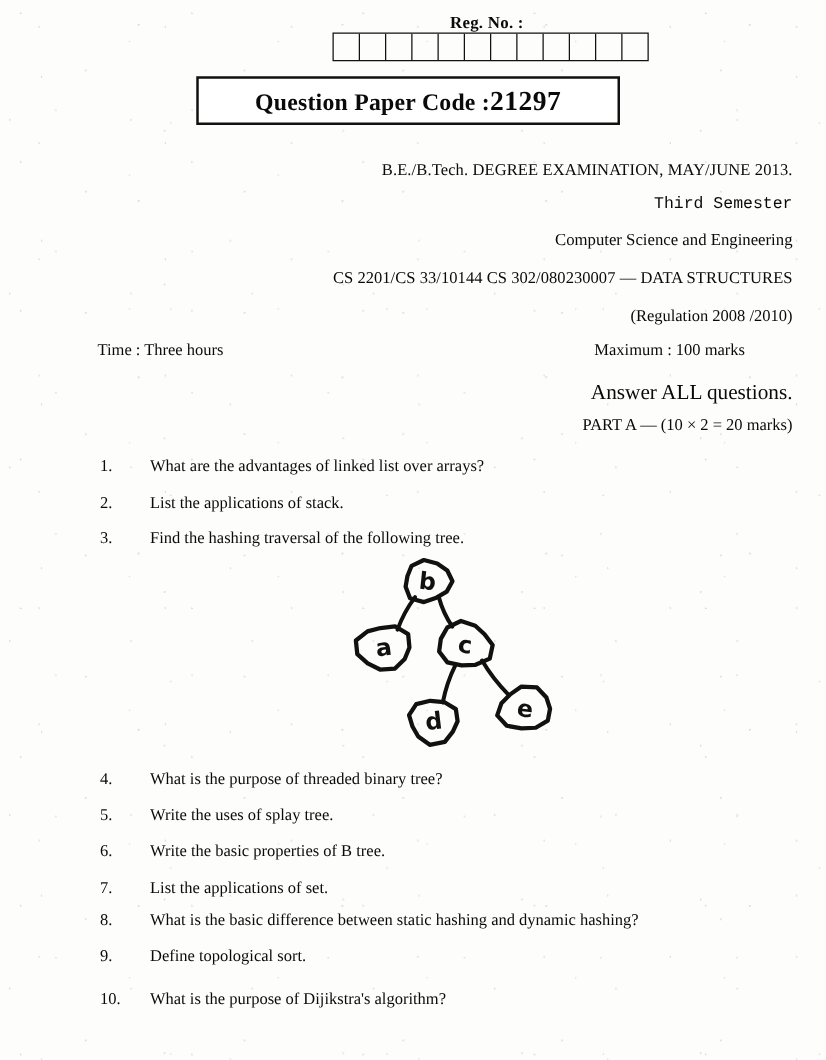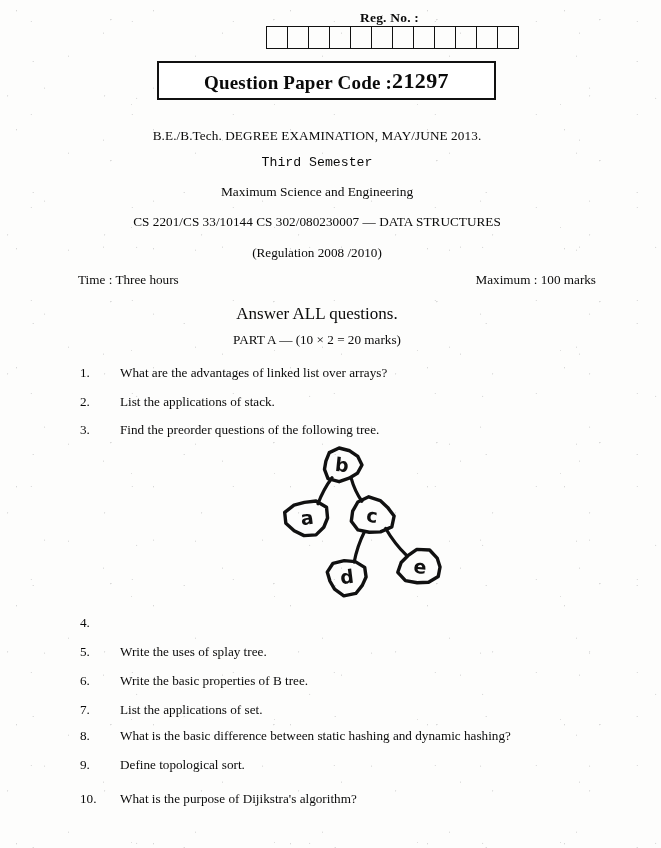--- a/index.html
+++ b/index.html
@@ -98,21 +98,21 @@
     font-size: 22px;
     letter-spacing: .4px;
     margin-left: 0;
   }
 
   
   .center-line {
     position: absolute;
     left: 0;
     width: 634px;
-    text-align: center;
+    text-align: right;
     white-space: nowrap;
   }
   #exam-title   { top: 128px; font-size: 13.2px; letter-spacing: .1px; }
   #semester     { top: 155px; font-size: 13.2px; font-family: Liberation Mono, monospace; }
   #department   { top: 184px; font-size: 13.4px; }
   #subject-line { top: 214px; font-size: 13.2px; letter-spacing: .05px; }
   #regulation   { top: 245px; font-size: 13.2px; }
   #answer-all   { top: 304px; font-size: 17px; }
   #part-a       { top: 332px; font-size: 13.2px; }
 
@@ -187,21 +187,21 @@
     <div id="code-box-inner">
       <span id="code-label">Question Paper Code :</span>
       <span id="code-value">21297</span>
     </div>
   </div>
 
   <div class="center-line" id="exam-title">B.E./B.Tech. DEGREE EXAMINATION, MAY/JUNE 2013.</div>
 
   <div class="center-line" id="semester">Third Semester</div>
 
-  <div class="center-line" id="department">Maximum Science and Engineering</div>
+  <div class="center-line" id="department">Computer Science and Engineering</div>
 
   <div class="center-line" id="subject-line">CS 2201/CS 33/10144 CS 302/080230007 — DATA STRUCTURES</div>
 
   <div class="center-line" id="regulation">(Regulation 2008 /2010)</div>
 
   <div id="time-marks-row">
     <span>Time : Three hours</span>
     <span>Maximum : 100 marks</span>
   </div>
 
@@ -213,24 +213,25 @@
       <div class="question" style="top: 365px;">
         <span class="q-num">1.</span>
         <span class="q-text">What are the advantages of linked list over arrays?</span>
       </div>
       <div class="question" style="top: 394px;">
         <span class="q-num">2.</span>
         <span class="q-text">List the applications of stack.</span>
       </div>
       <div class="question" style="top: 422px;">
         <span class="q-num">3.</span>
-        <span class="q-text">Find the preorder questions of the following tree.</span>
+        <span class="q-text">Find the hashing traversal of the following tree.</span>
       </div>
       <div class="question" style="top: 615px;">
         <span class="q-num">4.</span>
+        <span class="q-text">What is the purpose of threaded binary tree?</span>
       </div>
       <div class="question" style="top: 644px;">
         <span class="q-num">5.</span>
         <span class="q-text">Write the uses of splay tree.</span>
       </div>
       <div class="question" style="top: 673px;">
         <span class="q-num">6.</span>
         <span class="q-text">Write the basic properties of B tree.</span>
       </div>
       <div class="question" style="top: 702px;">

